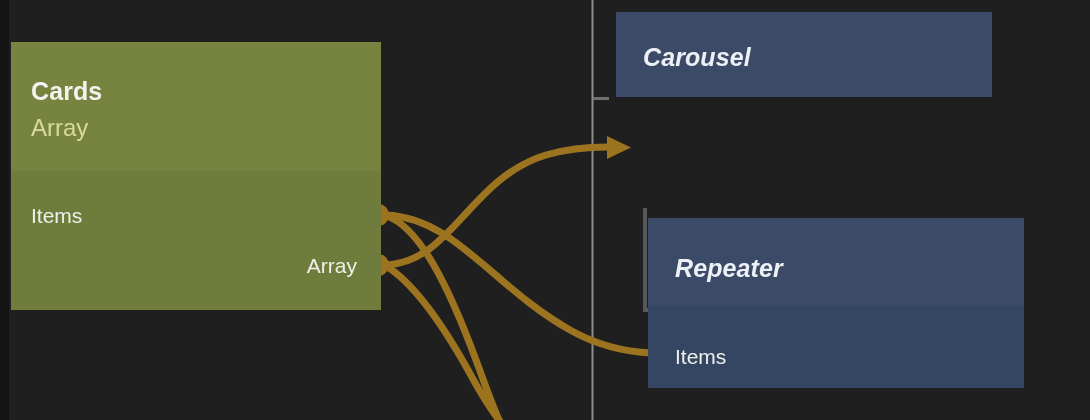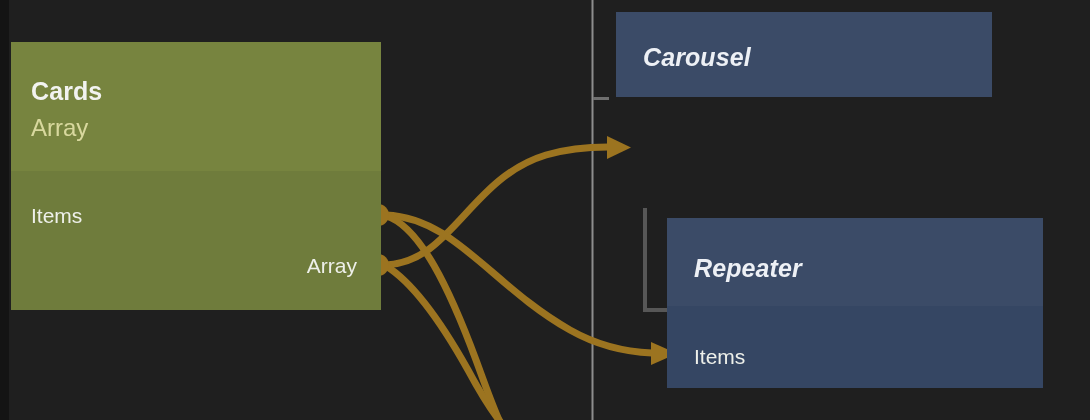--- a/index.html
+++ b/index.html
@@ -98,21 +98,21 @@
     padding: 33px 0 0 27px;
   }
   #node-carousel .node-body {
     height: 95px;
     background: #354663;
   }
   #carousel-in-items { left: 27px; top: 123px; }
 
   
   #node-repeater {
-    left: 667px; top: 218px;
+    left: 648px; top: 218px;
     width: 376px; height: 170px;
   }
   #node-repeater .node-header {
     height: 88px;
     background: #3b4b67;
     padding: 38px 0 0 27px;
   }
   #node-repeater .node-body {
     height: 82px;
     background: #354663;

